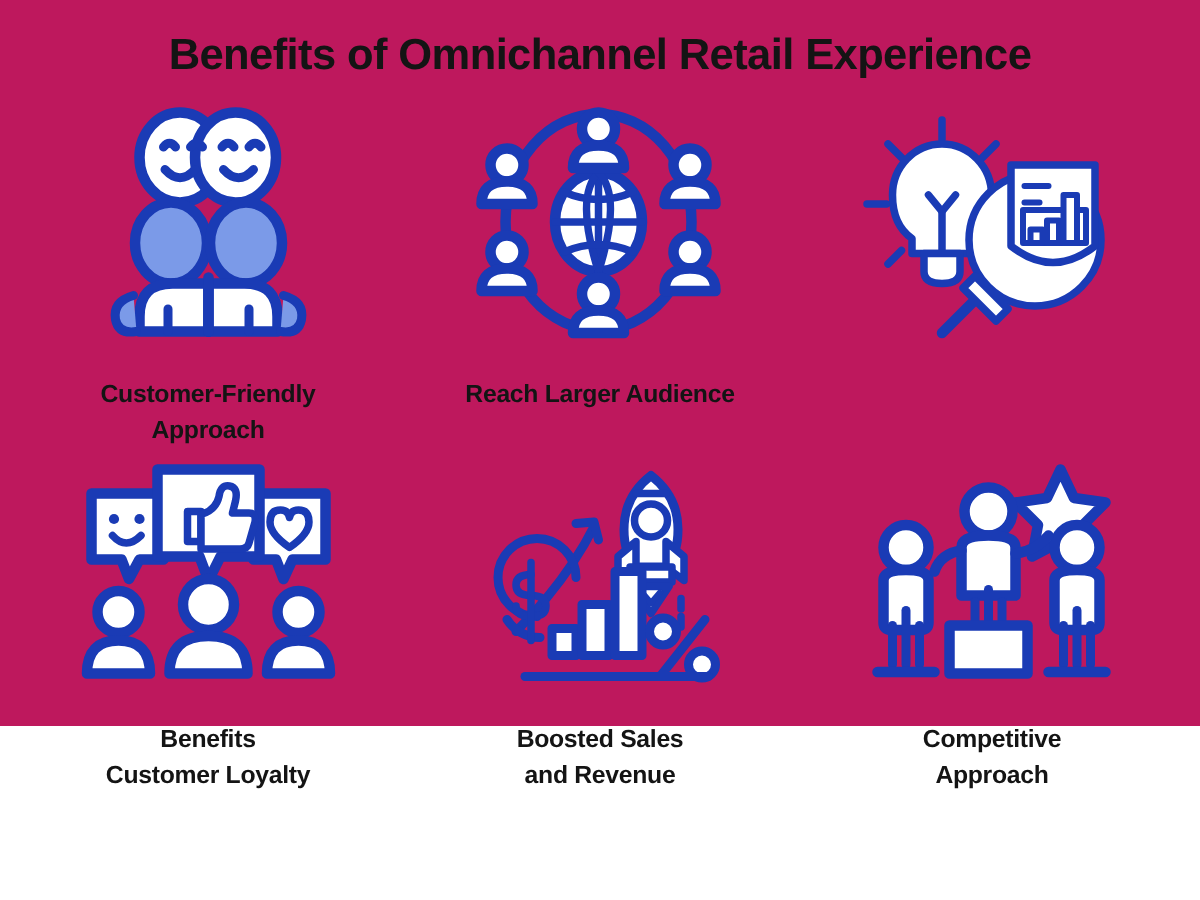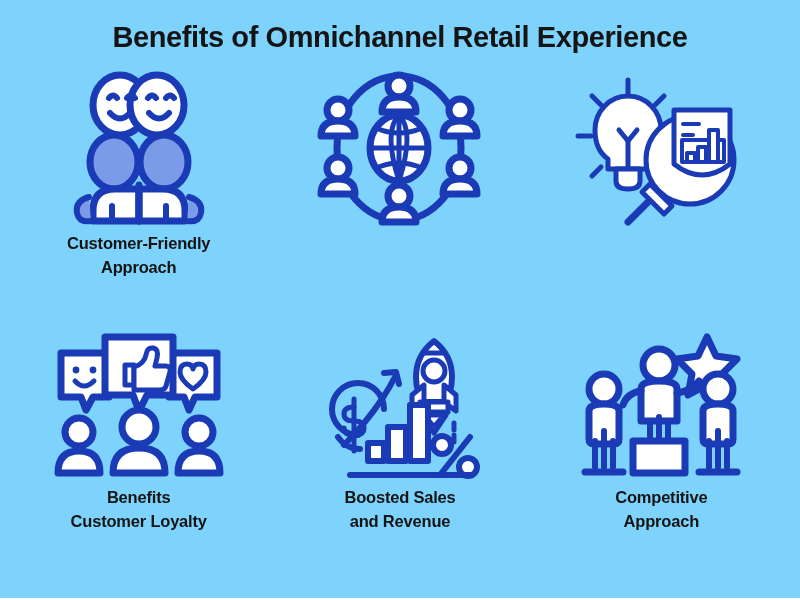--- a/index.html
+++ b/index.html
@@ -7,22 +7,22 @@
   html, body {
     width: 800px;
     height: 600px;
     background: #ffffff;
     font-family: "Liberation Sans", sans-serif;
     overflow: hidden;
   }
 
   .infographic {
     width: 800px;
-    height: 598px;
-    background: #7dd3fc;
+    height: 484px;
+    background: #be185d;
     display: flex;
     flex-direction: column;
     position: relative;
   }
 
   .title {
     text-align: center;
     font-size: 29px;
     font-weight: bold;
     color: #141414;
@@ -55,21 +55,21 @@
 
   .icon-wrap svg { display: block; }
 
   .caption {
     text-align: center;
     font-size: 16.5px;
     font-weight: bold;
     color: #141414;
     line-height: 1.45;
     letter-spacing: -0.2px;
-    margin-top: 0;
+    margin-top: 20px;
     white-space: pre-line;
   }
 
   
   .row2 .icon-wrap { height: 162px; }
 </style>
 </head>
 <body>
 
 <div class="infographic">
@@ -134,20 +134,21 @@
           <circle cx="26" cy="100" r="11" fill="#ffffff"></circle>
           <path d="M9 126 q0 -15 17 -15 q17 0 17 15 Z" fill="#ffffff"></path>
 
           <circle cx="148" cy="42" r="11" fill="#ffffff"></circle>
           <path d="M131 68 q0 -15 17 -15 q17 0 17 15 Z" fill="#ffffff"></path>
 
           <circle cx="148" cy="100" r="11" fill="#ffffff"></circle>
           <path d="M131 126 q0 -15 17 -15 q17 0 17 15 Z" fill="#ffffff"></path>
         </svg>
       </div>
+      <div class="caption">Reach Larger Audience</div>
     </div>
 
     <div class="cell">
       <div class="icon-wrap">
         <svg width="190" height="160" viewBox="0 0 190 160" fill="none" stroke="#1A3BB5" stroke-width="5" stroke-linecap="round" stroke-linejoin="round">
 
           <path d="M62 12 v13"></path>
           <path d="M26 28 l9 9"></path>
           <path d="M12 68 h13"></path>
           <path d="M26 108 l9 -9"></path>

